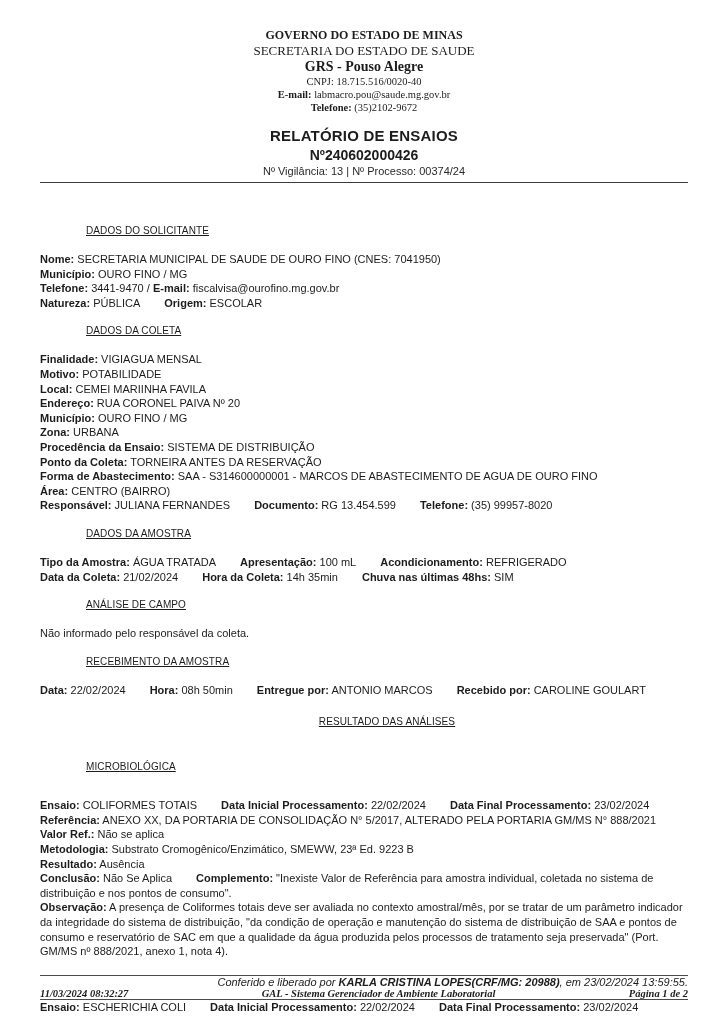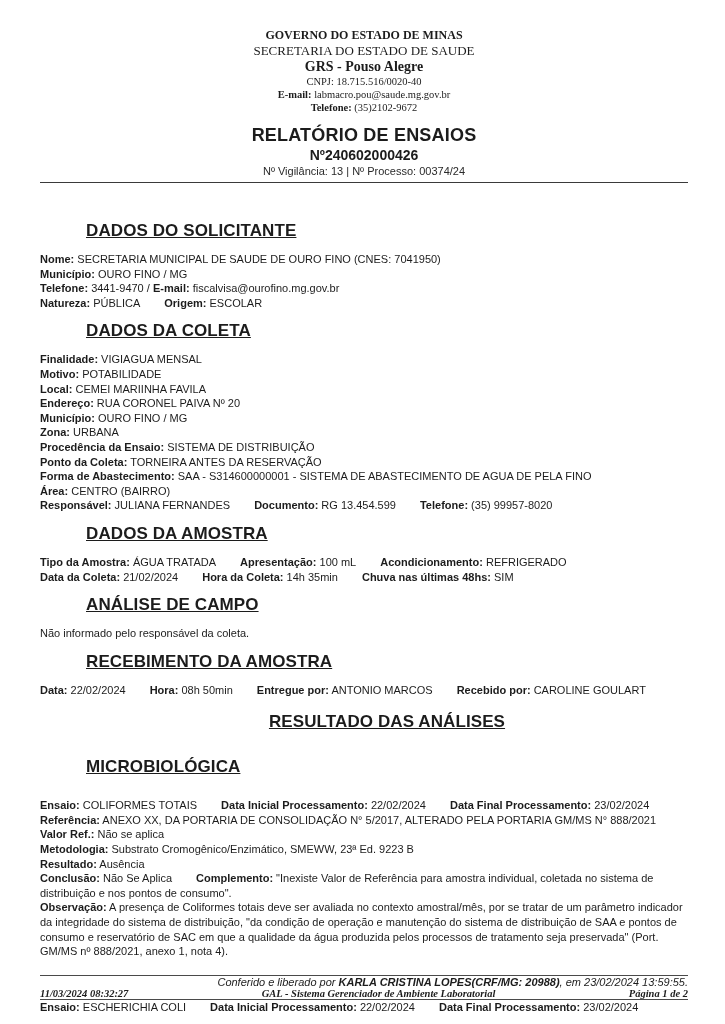--- a/index.html
+++ b/index.html
@@ -17,28 +17,28 @@
   }
   
   .doc-header { text-align: center; font-family: "Liberation Serif", serif; }
   .doc-header .h1 { font-weight: bold; font-size: 12px; line-height: 15px; }
   .doc-header .h2 { font-weight: normal; font-size: 13px; line-height: 15px; }
   .doc-header .h3 { font-weight: bold; font-size: 14px;  line-height: 17px; }
   .doc-header .small { font-size: 10.5px; line-height: 13px; }
   .doc-header .small .b { font-weight: bold; }
   
   .title-block { text-align: center; margin-top: 11px; }
-  .title-main { font-weight: bold; font-size: 18px; line-height: 21px; letter-spacing: .2px; }
+  .title-main { font-weight: bold; font-size: 15px; line-height: 21px; letter-spacing: .2px; }
   .title-number { font-weight: bold; font-size: 14px; line-height: 18px; }
   .title-meta { font-size: 11px; line-height: 15px; color: #2a2a2a; }
   .head-rule { border: 0; border-top: 1.5px solid #3a3a3a; margin: 3px 0 0 0; }
   
   #sections { margin-top: 40px; }
   .sec-heading {
-    font-weight: bold; font-size: 17px; line-height: 15px;
+    font-weight: normal; font-size: 10px; line-height: 15px;
     text-decoration: underline; margin: 13px 0 14px 0; letter-spacing: .1px; padding-left: 46px;
   }
   .section:first-child .sec-heading { margin-top: 0; }
   .line { line-height: 14.6px; }
   .line.right { text-align: right; }
   .b  { font-weight: bold; }
   .i  { font-style: italic; }
   .bi { font-style: italic; font-weight: bold; }
   .gap { display: inline-block; width: 24px; }
   .section[data-name="resultado-heading"] .sec-heading { text-align: center; margin-top: 17px; margin-bottom: 0; }
@@ -88,21 +88,21 @@
       <div class="section" data-name="dados-da-coleta">
         <div class="sec-heading" data-name="section-heading">DADOS DA COLETA</div>
         <div class="line" data-name="finalidade-line"><span class="b" data-name="field-label">Finalidade:</span><span data-name="field-value"> VIGIAGUA MENSAL</span></div>
         <div class="line" data-name="motivo-line"><span class="b" data-name="field-label">Motivo:</span><span data-name="field-value"> POTABILIDADE</span></div>
         <div class="line" data-name="local-line"><span class="b" data-name="field-label">Local:</span><span data-name="field-value"> CEMEI MARIINHA FAVILA</span></div>
         <div class="line" data-name="endereco-line"><span class="b" data-name="field-label">Endereço:</span><span data-name="field-value"> RUA CORONEL PAIVA Nº 20</span></div>
         <div class="line" data-name="municipio-line"><span class="b" data-name="field-label">Município:</span><span data-name="field-value"> OURO FINO / MG</span></div>
         <div class="line" data-name="zona-line"><span class="b" data-name="field-label">Zona:</span><span data-name="field-value"> URBANA</span></div>
         <div class="line" data-name="procedencia-line"><span class="b" data-name="field-label">Procedência da Ensaio:</span><span data-name="field-value"> SISTEMA DE DISTRIBUIÇÃO</span></div>
         <div class="line" data-name="ponto-line"><span class="b" data-name="field-label">Ponto da Coleta:</span><span data-name="field-value"> TORNEIRA ANTES DA RESERVAÇÃO</span></div>
-        <div class="line" data-name="forma-line"><span class="b" data-name="field-label">Forma de Abastecimento:</span><span data-name="field-value"> SAA - S314600000001 - SISTEMA DE ABASTECIMENTO DE AGUA DE PELA FINO</span></div>
+        <div class="line" data-name="forma-line"><span class="b" data-name="field-label">Forma de Abastecimento:</span><span data-name="field-value"> SAA - S314600000001 - MARCOS DE ABASTECIMENTO DE AGUA DE OURO FINO</span></div>
         <div class="line" data-name="area-line"><span class="b" data-name="field-label">Área:</span><span data-name="field-value"> CENTRO (BAIRRO)</span></div>
         <div class="line" data-name="responsavel-line"><span class="b" data-name="field-label">Responsável:</span><span data-name="field-value"> JULIANA FERNANDES</span><span class="gap" data-name="spacer"></span><span class="b" data-name="field-label">Documento:</span><span data-name="field-value"> RG 13.454.599</span><span class="gap" data-name="spacer"></span><span class="b" data-name="field-label">Telefone:</span><span data-name="field-value"> (35) 99957-8020</span></div>
       </div>
       <div class="section" data-name="dados-da-amostra">
         <div class="sec-heading" data-name="section-heading">DADOS DA AMOSTRA</div>
         <div class="line" data-name="tipo-amostra-line"><span class="b" data-name="field-label">Tipo da Amostra:</span><span data-name="field-value"> ÁGUA TRATADA</span><span class="gap" data-name="spacer"></span><span class="b" data-name="field-label">Apresentação:</span><span data-name="field-value"> 100 mL</span><span class="gap" data-name="spacer"></span><span class="b" data-name="field-label">Acondicionamento:</span><span data-name="field-value"> REFRIGERADO</span></div>
         <div class="line" data-name="data-coleta-line"><span class="b" data-name="field-label">Data da Coleta:</span><span data-name="field-value"> 21/02/2024</span><span class="gap" data-name="spacer"></span><span class="b" data-name="field-label">Hora da Coleta:</span><span data-name="field-value"> 14h 35min</span><span class="gap" data-name="spacer"></span><span class="b" data-name="field-label">Chuva nas últimas 48hs:</span><span data-name="field-value"> SIM</span></div>
       </div>
       <div class="section" data-name="analise-de-campo">
         <div class="sec-heading" data-name="section-heading">ANÁLISE DE CAMPO</div>

